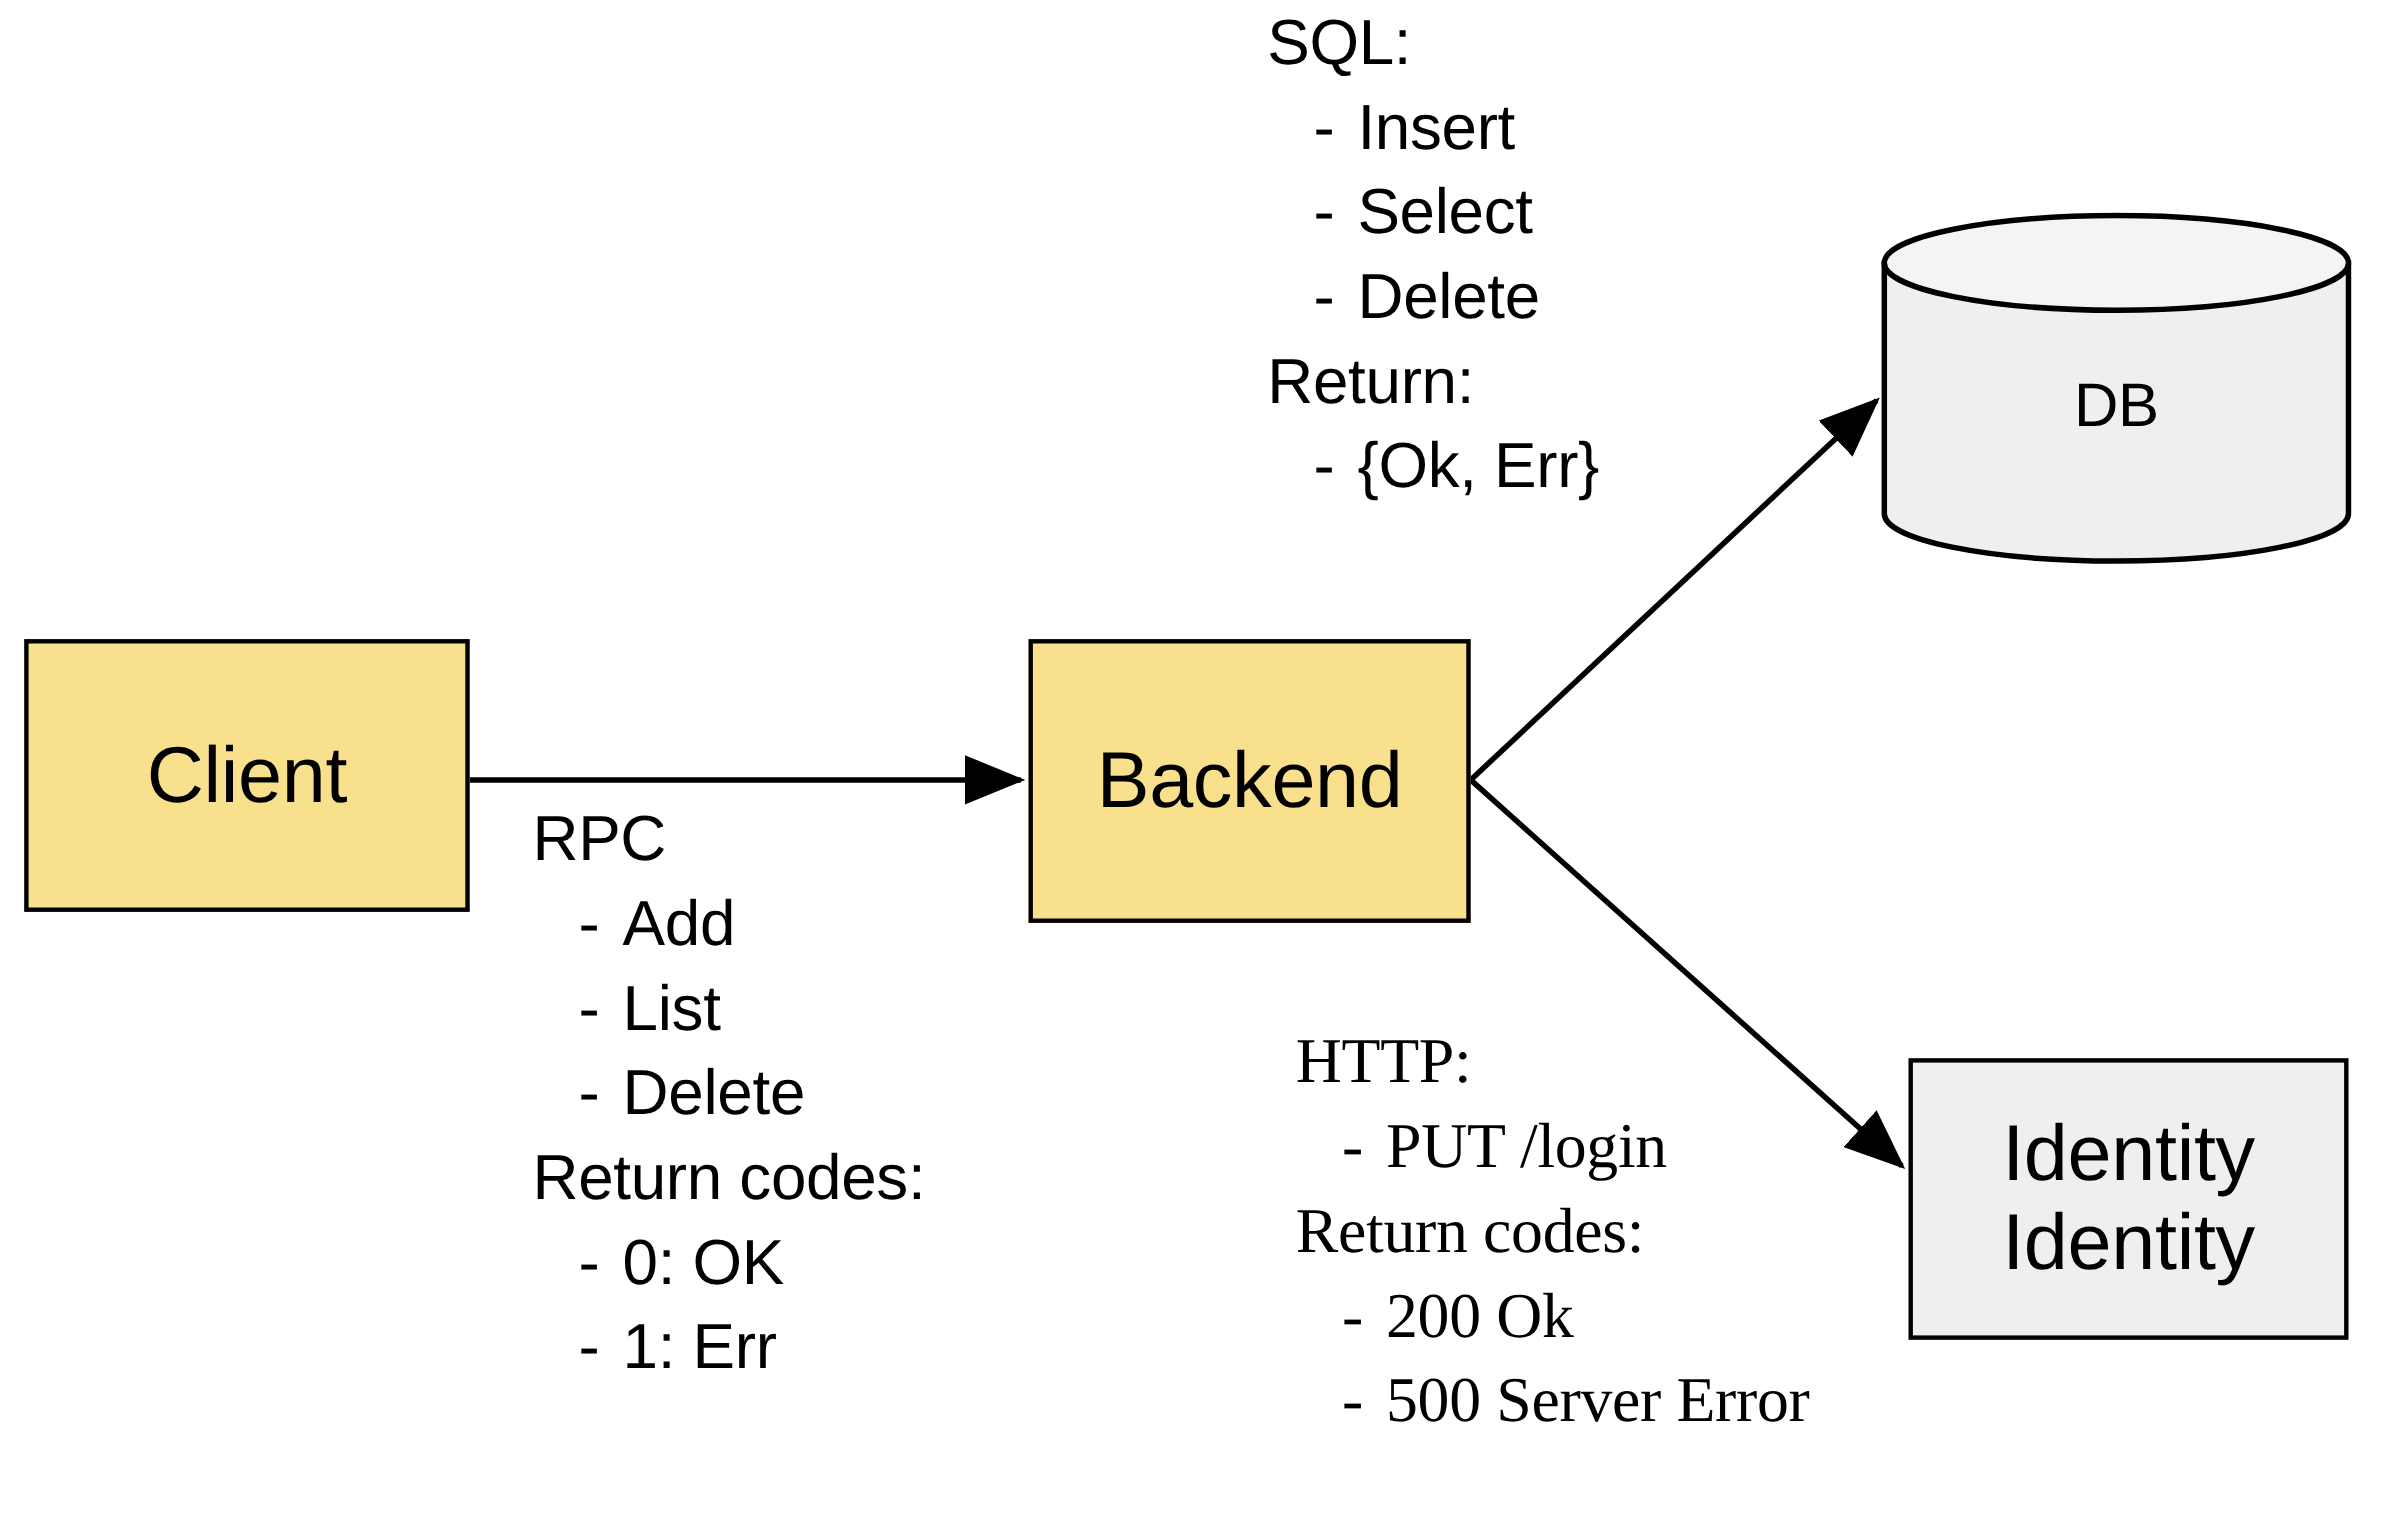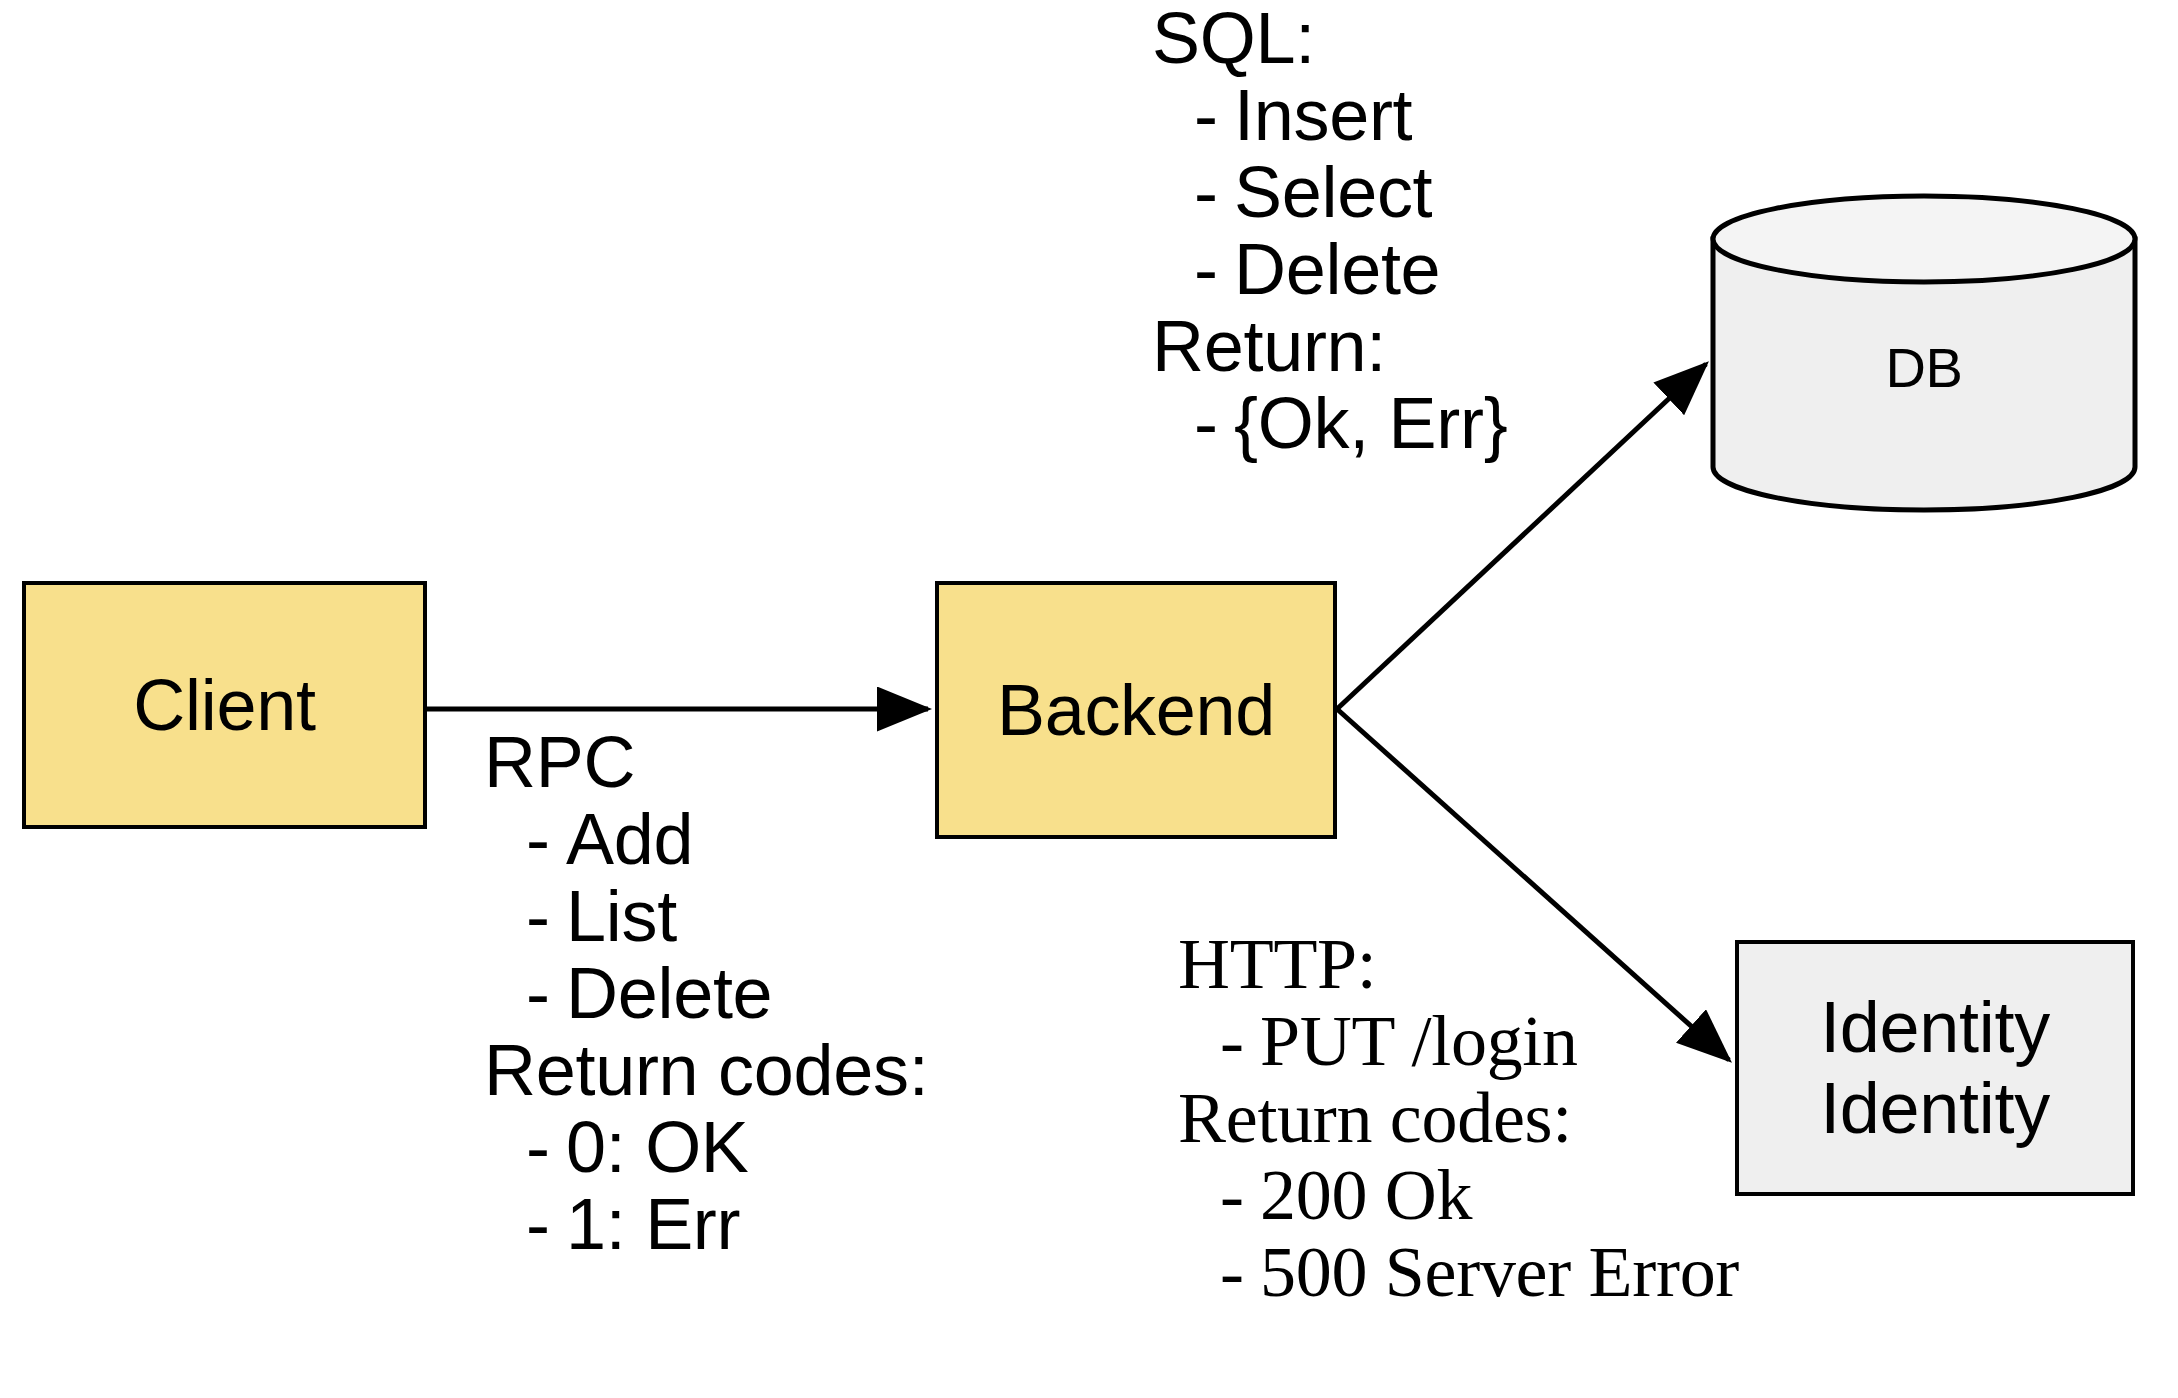--- a/index.html
+++ b/index.html
@@ -25,21 +25,21 @@
     align-items: center;
     justify-content: center;
     text-align: center;
     border: 4px solid #000000;
     font-size: 72px;
     line-height: 1.12;
     font-weight: 400;
     letter-spacing: -0.3px;
   }
   .node-yellow { background: #f8e08c; }
-  .node-gray   { background: #efefef; }
+  .node-gray   { background: #efefef; margin-top: 22px; }
 
   #client-node  { left: 22px;   top: 581px;  width: 405px; height: 248px; }
   #backend-node { left: 935px;  top: 581px;  width: 402px; height: 258px; }
   #idp-node     { left: 1735px; top: 940px;  width: 400px; height: 256px; }
 
   
   #db-node {
     position: absolute;
     left: 1710px;
     top: 193px;
@@ -68,21 +68,21 @@
     left: 0;
     top: 0;
     width: 2178px;
     height: 1398px;
     pointer-events: none;
   }
 
   
   .annotation {
     position: absolute;
-    font-size: 72px;
+    font-size: 58px;
     line-height: 77px;
     letter-spacing: -0.3px;
     white-space: nowrap;
   }
   .ann-head { display: block; }
   .ann-item { display: block; }
   .ann-item .bullet {
     display: inline-block;
     width: 40px;
     margin-left: 42px;

